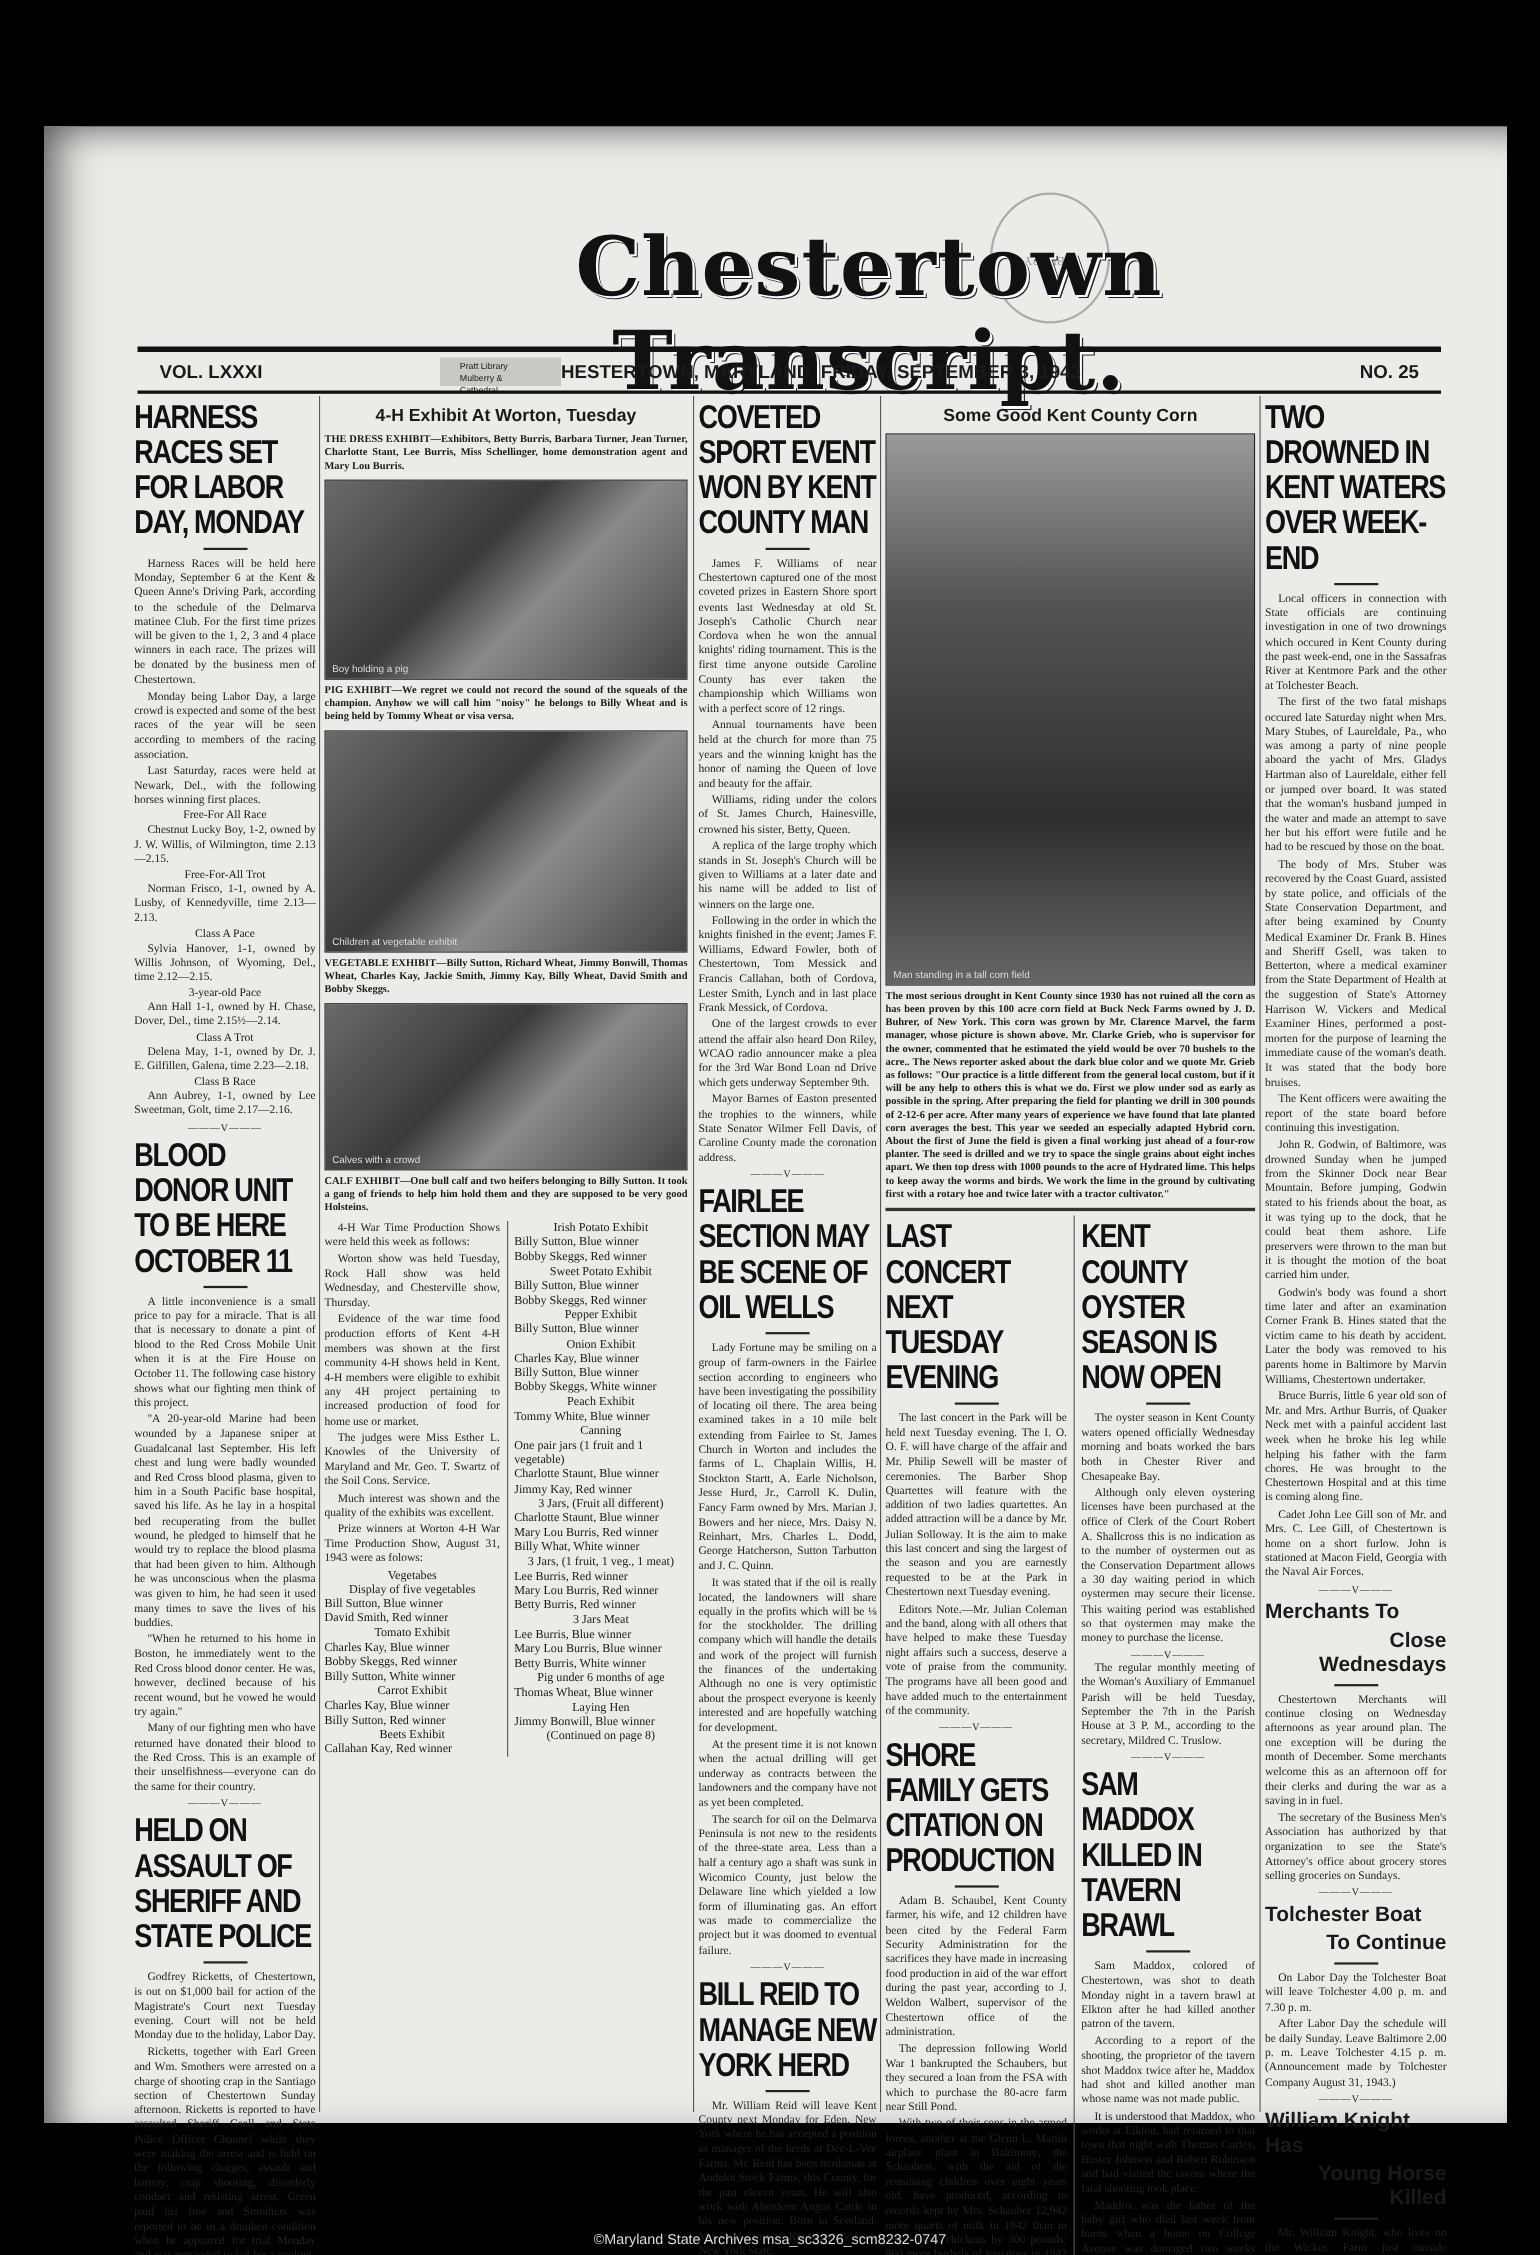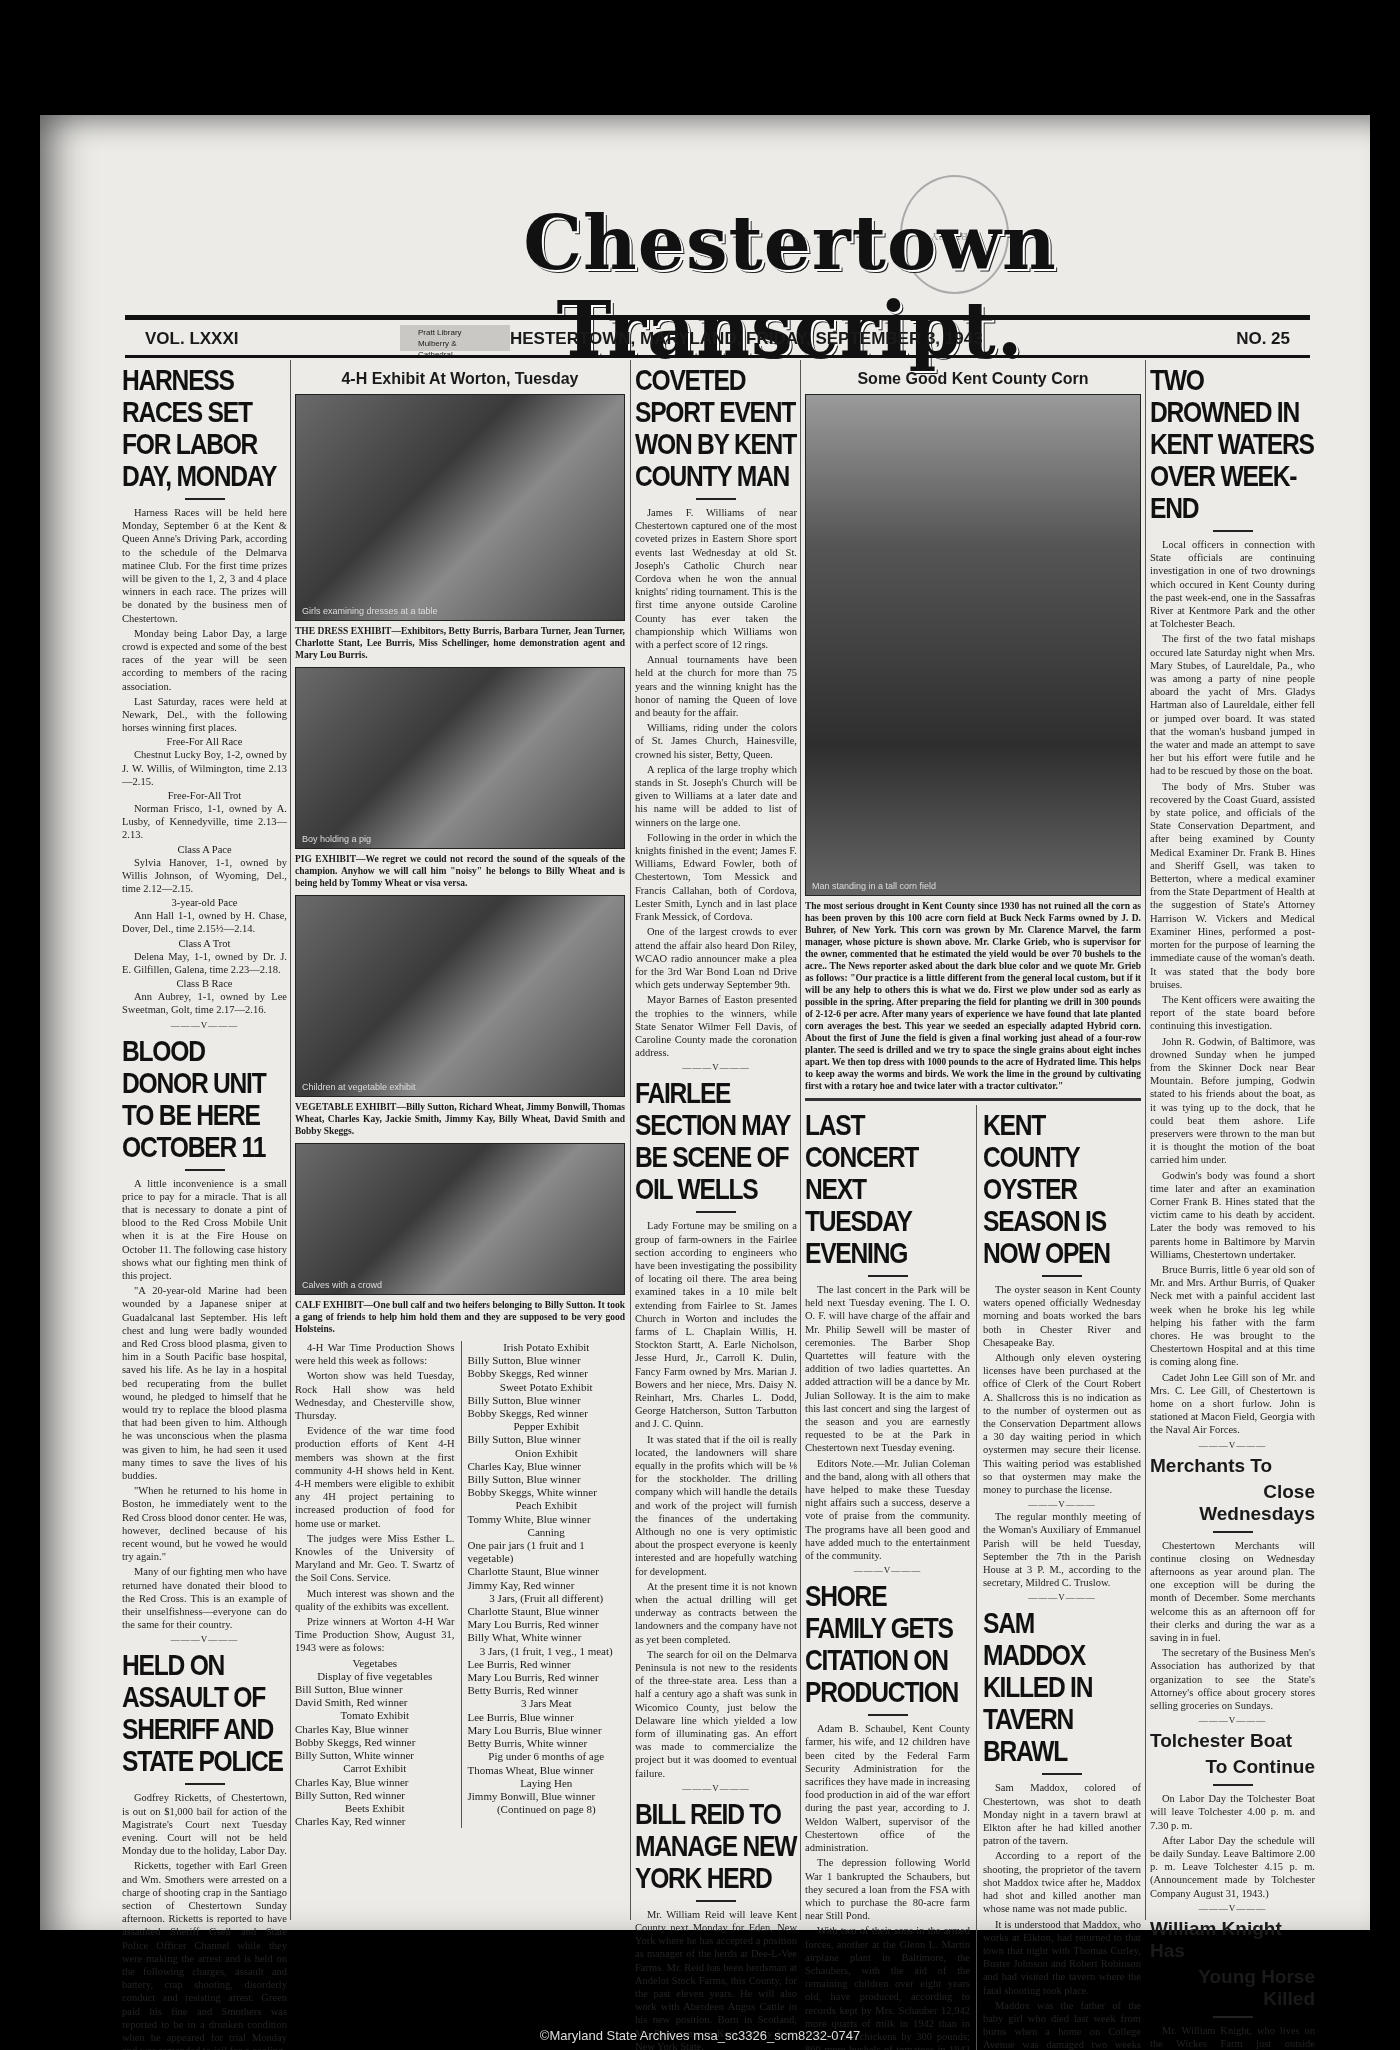--- a/index.html
+++ b/index.html
@@ -89,23 +89,20 @@
       <div class="hl">HELD ON ASSAULT OF SHERIFF AND STATE POLICE</div>
       <div class="dash"></div>
       <p class="body">Godfrey Ricketts, of Chestertown, is out on $1,000 bail for action of the Magistrate's Court next Tuesday evening. Court will not be held Monday due to the holiday, Labor Day.</p>
       <p class="body">Ricketts, together with Earl Green and Wm. Smothers were arrested on a charge of shooting crap in the Santiago section of Chestertown Sunday afternoon. Ricketts is reported to have assaulted Sheriff Gsell and State Police Officer Channel while they were making the arrest and is held on the following charges, assault and battery, crap shooting, disorderly conduct and resisting arrest. Green paid his fine and Smothers was reported to be in a drunken condition when he appeared for trial Monday and was remanded to jail for a cooling-off period of one week to be tried next Tuesday</p>
     </section>
 
   </div>
 
   <div class="col" style="left:255px;width:330px;">
     <div class="photo-title">4-H Exhibit At Worton, Tuesday</div>
-    <div class="photo" style="height:225px;">
-        <span>Girls examining dresses at a table</span>
-      </div>
     <div class="caption">THE DRESS EXHIBIT—Exhibitors, Betty Burris, Barbara Turner, Jean Turner, Charlotte Stant, Lee Burris, Miss Schellinger, home demonstration agent and Mary Lou Burris.</div>
     <div class="photo" style="height:180px;">
         <span>Boy holding a pig</span>
       </div>
     <div class="caption">PIG EXHIBIT—We regret we could not record the sound of the squeals of the champion. Anyhow we will call him "noisy" he belongs to Billy Wheat and is being held by Tommy Wheat or visa versa.</div>
     <div class="photo" style="height:200px;">
         <span>Children at vegetable exhibit</span>
       </div>
     <div class="caption">VEGETABLE EXHIBIT—Billy Sutton, Richard Wheat, Jimmy Bonwill, Thomas Wheat, Charles Kay, Jackie Smith, Jimmy Kay, Billy Wheat, David Smith and Bobby Skeggs.</div>
     <div class="photo" style="height:150px;">
@@ -127,21 +124,21 @@
             <div class="list-line">Bill Sutton, Blue winner</div>
             <div class="list-line">David Smith, Red winner</div>
             <div class="list-line c">Tomato Exhibit</div>
             <div class="list-line">Charles Kay, Blue winner</div>
             <div class="list-line">Bobby Skeggs, Red winner</div>
             <div class="list-line">Billy Sutton, White winner</div>
             <div class="list-line c">Carrot Exhibit</div>
             <div class="list-line">Charles Kay, Blue winner</div>
             <div class="list-line">Billy Sutton, Red winner</div>
             <div class="list-line c">Beets Exhibit</div>
-            <div class="list-line">Charles Kay, Red winner</div>
+            <div class="list-line">Callahan Kay, Red winner</div>
           </div>
       </div>
       <div style="width:1px;background:#555;"></div>
       <div style="width:160px;" id="winners-right">
           <div class="list-line c">Irish Potato Exhibit</div>
           <div class="list-line">Billy Sutton, Blue winner</div>
           <div class="list-line">Bobby Skeggs, Red winner</div>
           <div class="list-line c">Sweet Potato Exhibit</div>
           <div class="list-line">Billy Sutton, Blue winner</div>
           <div class="list-line">Bobby Skeggs, Red winner</div>

